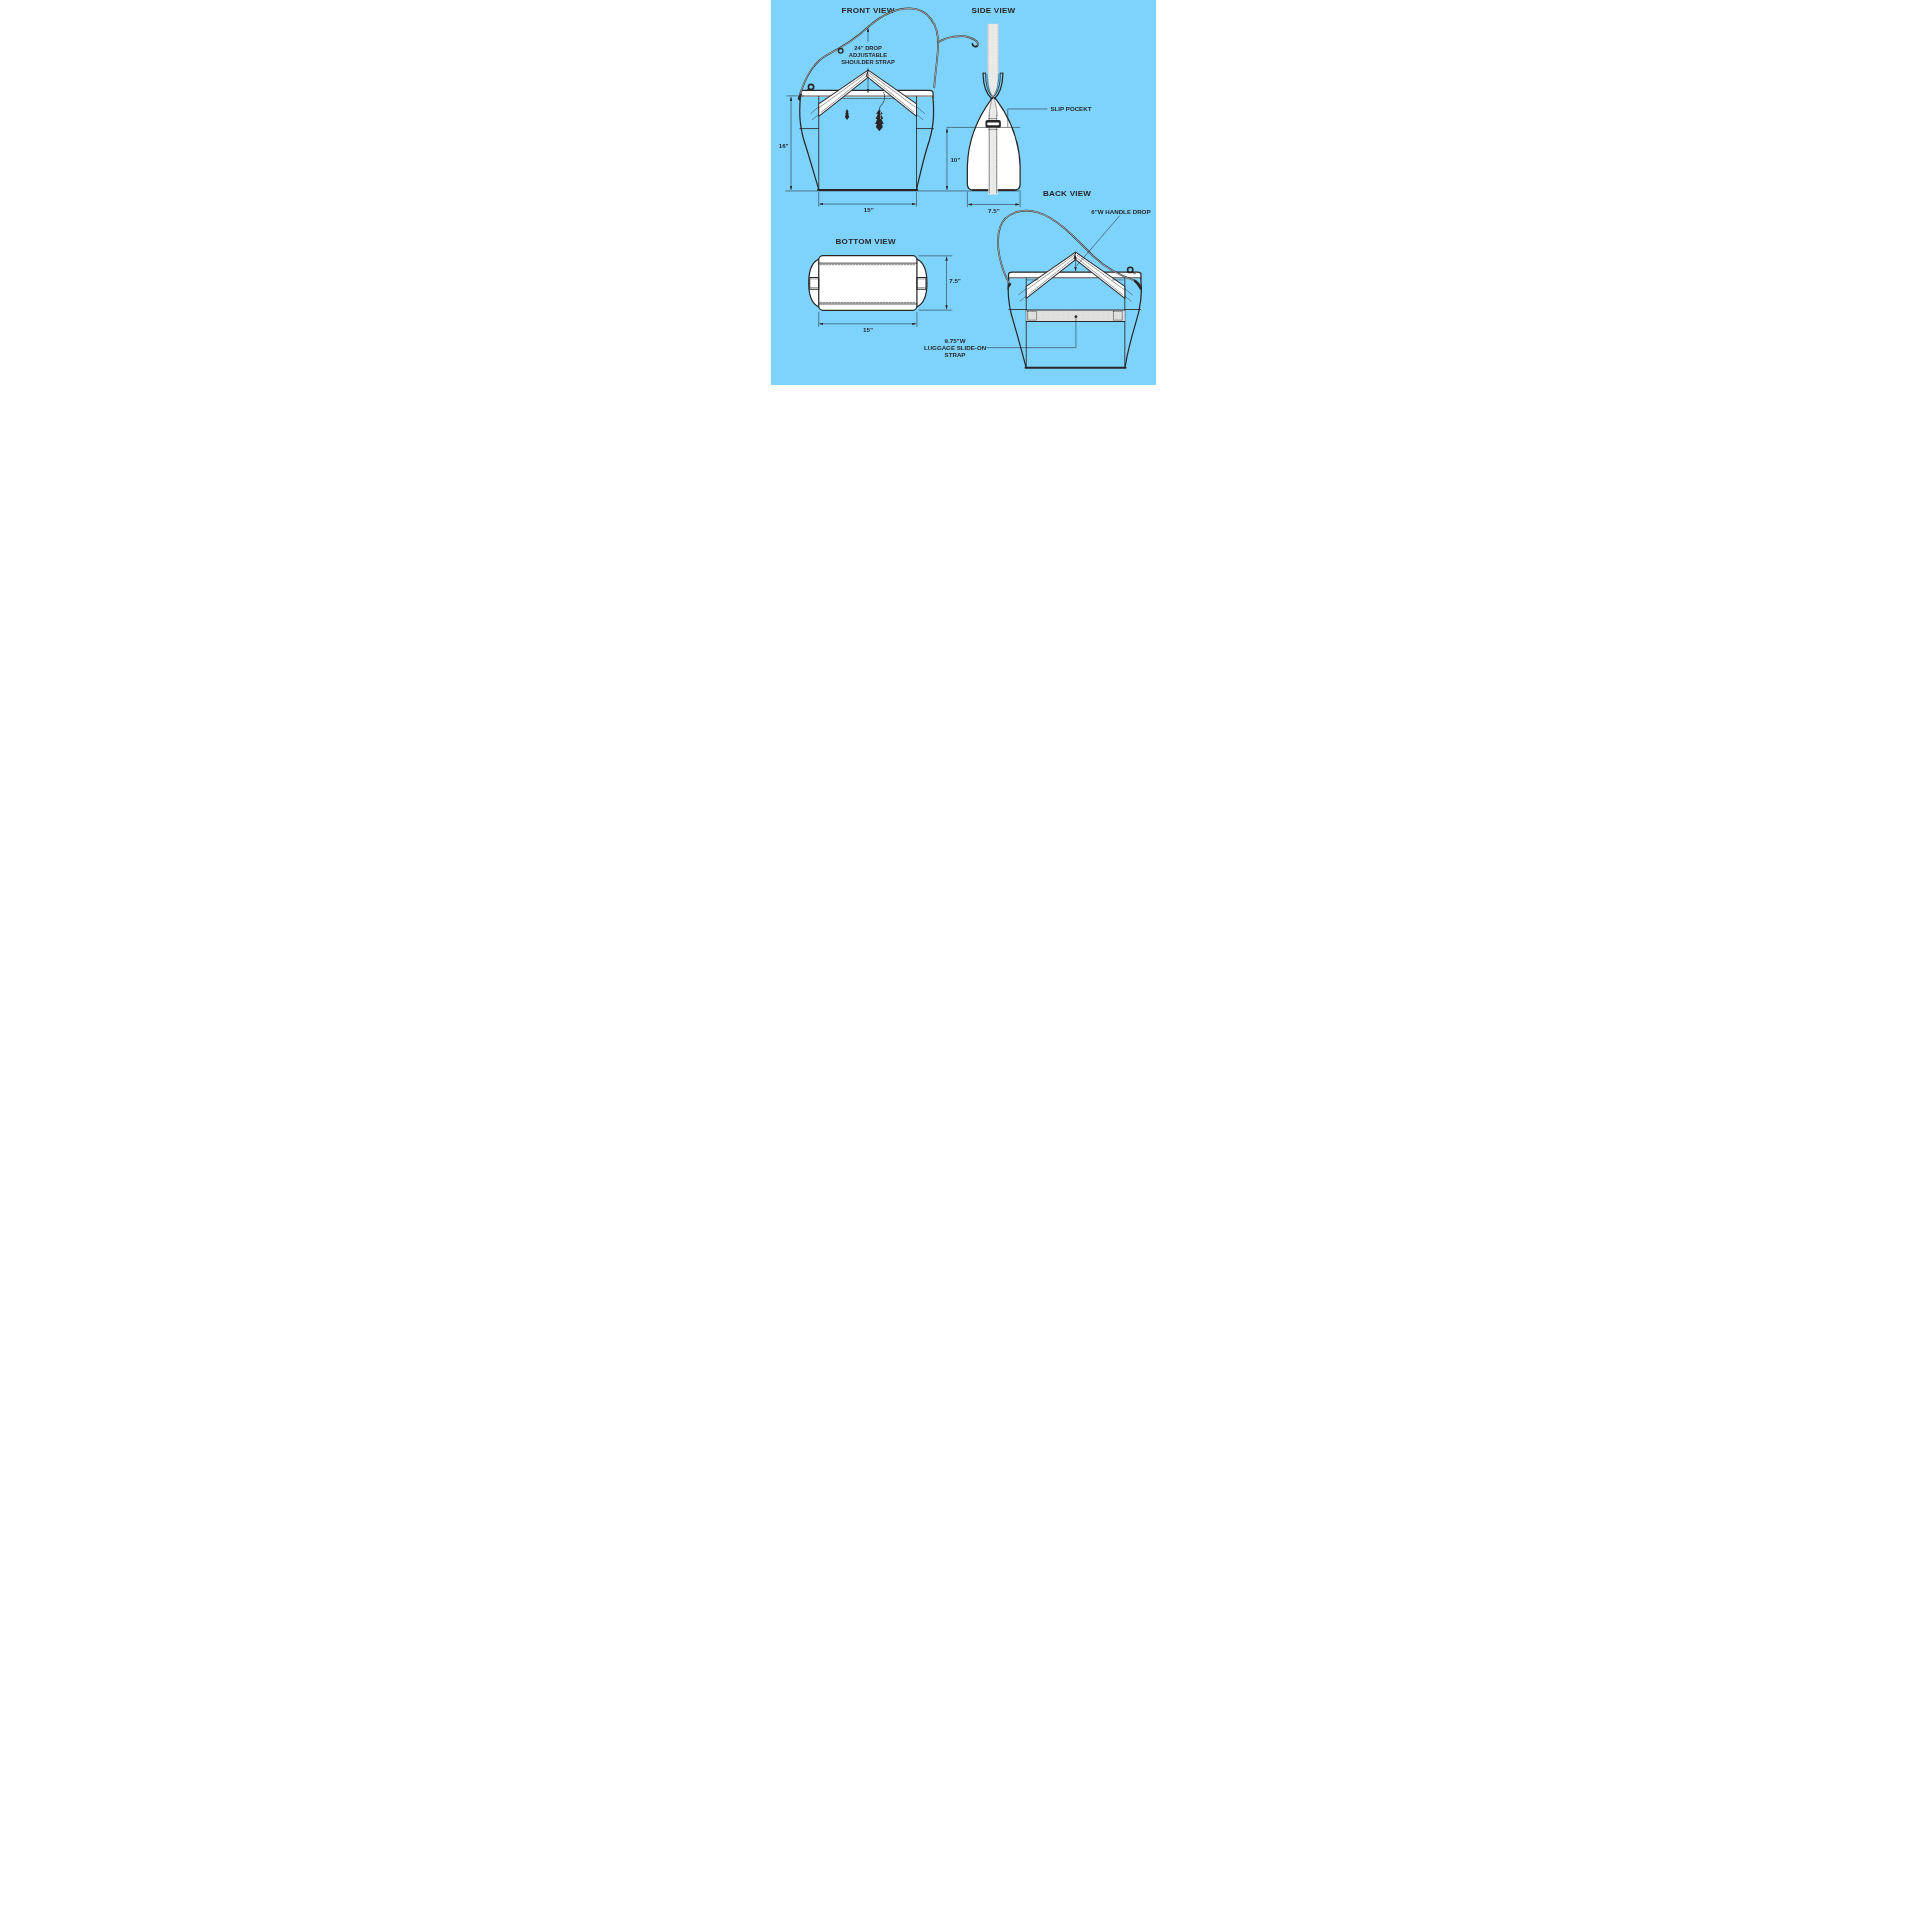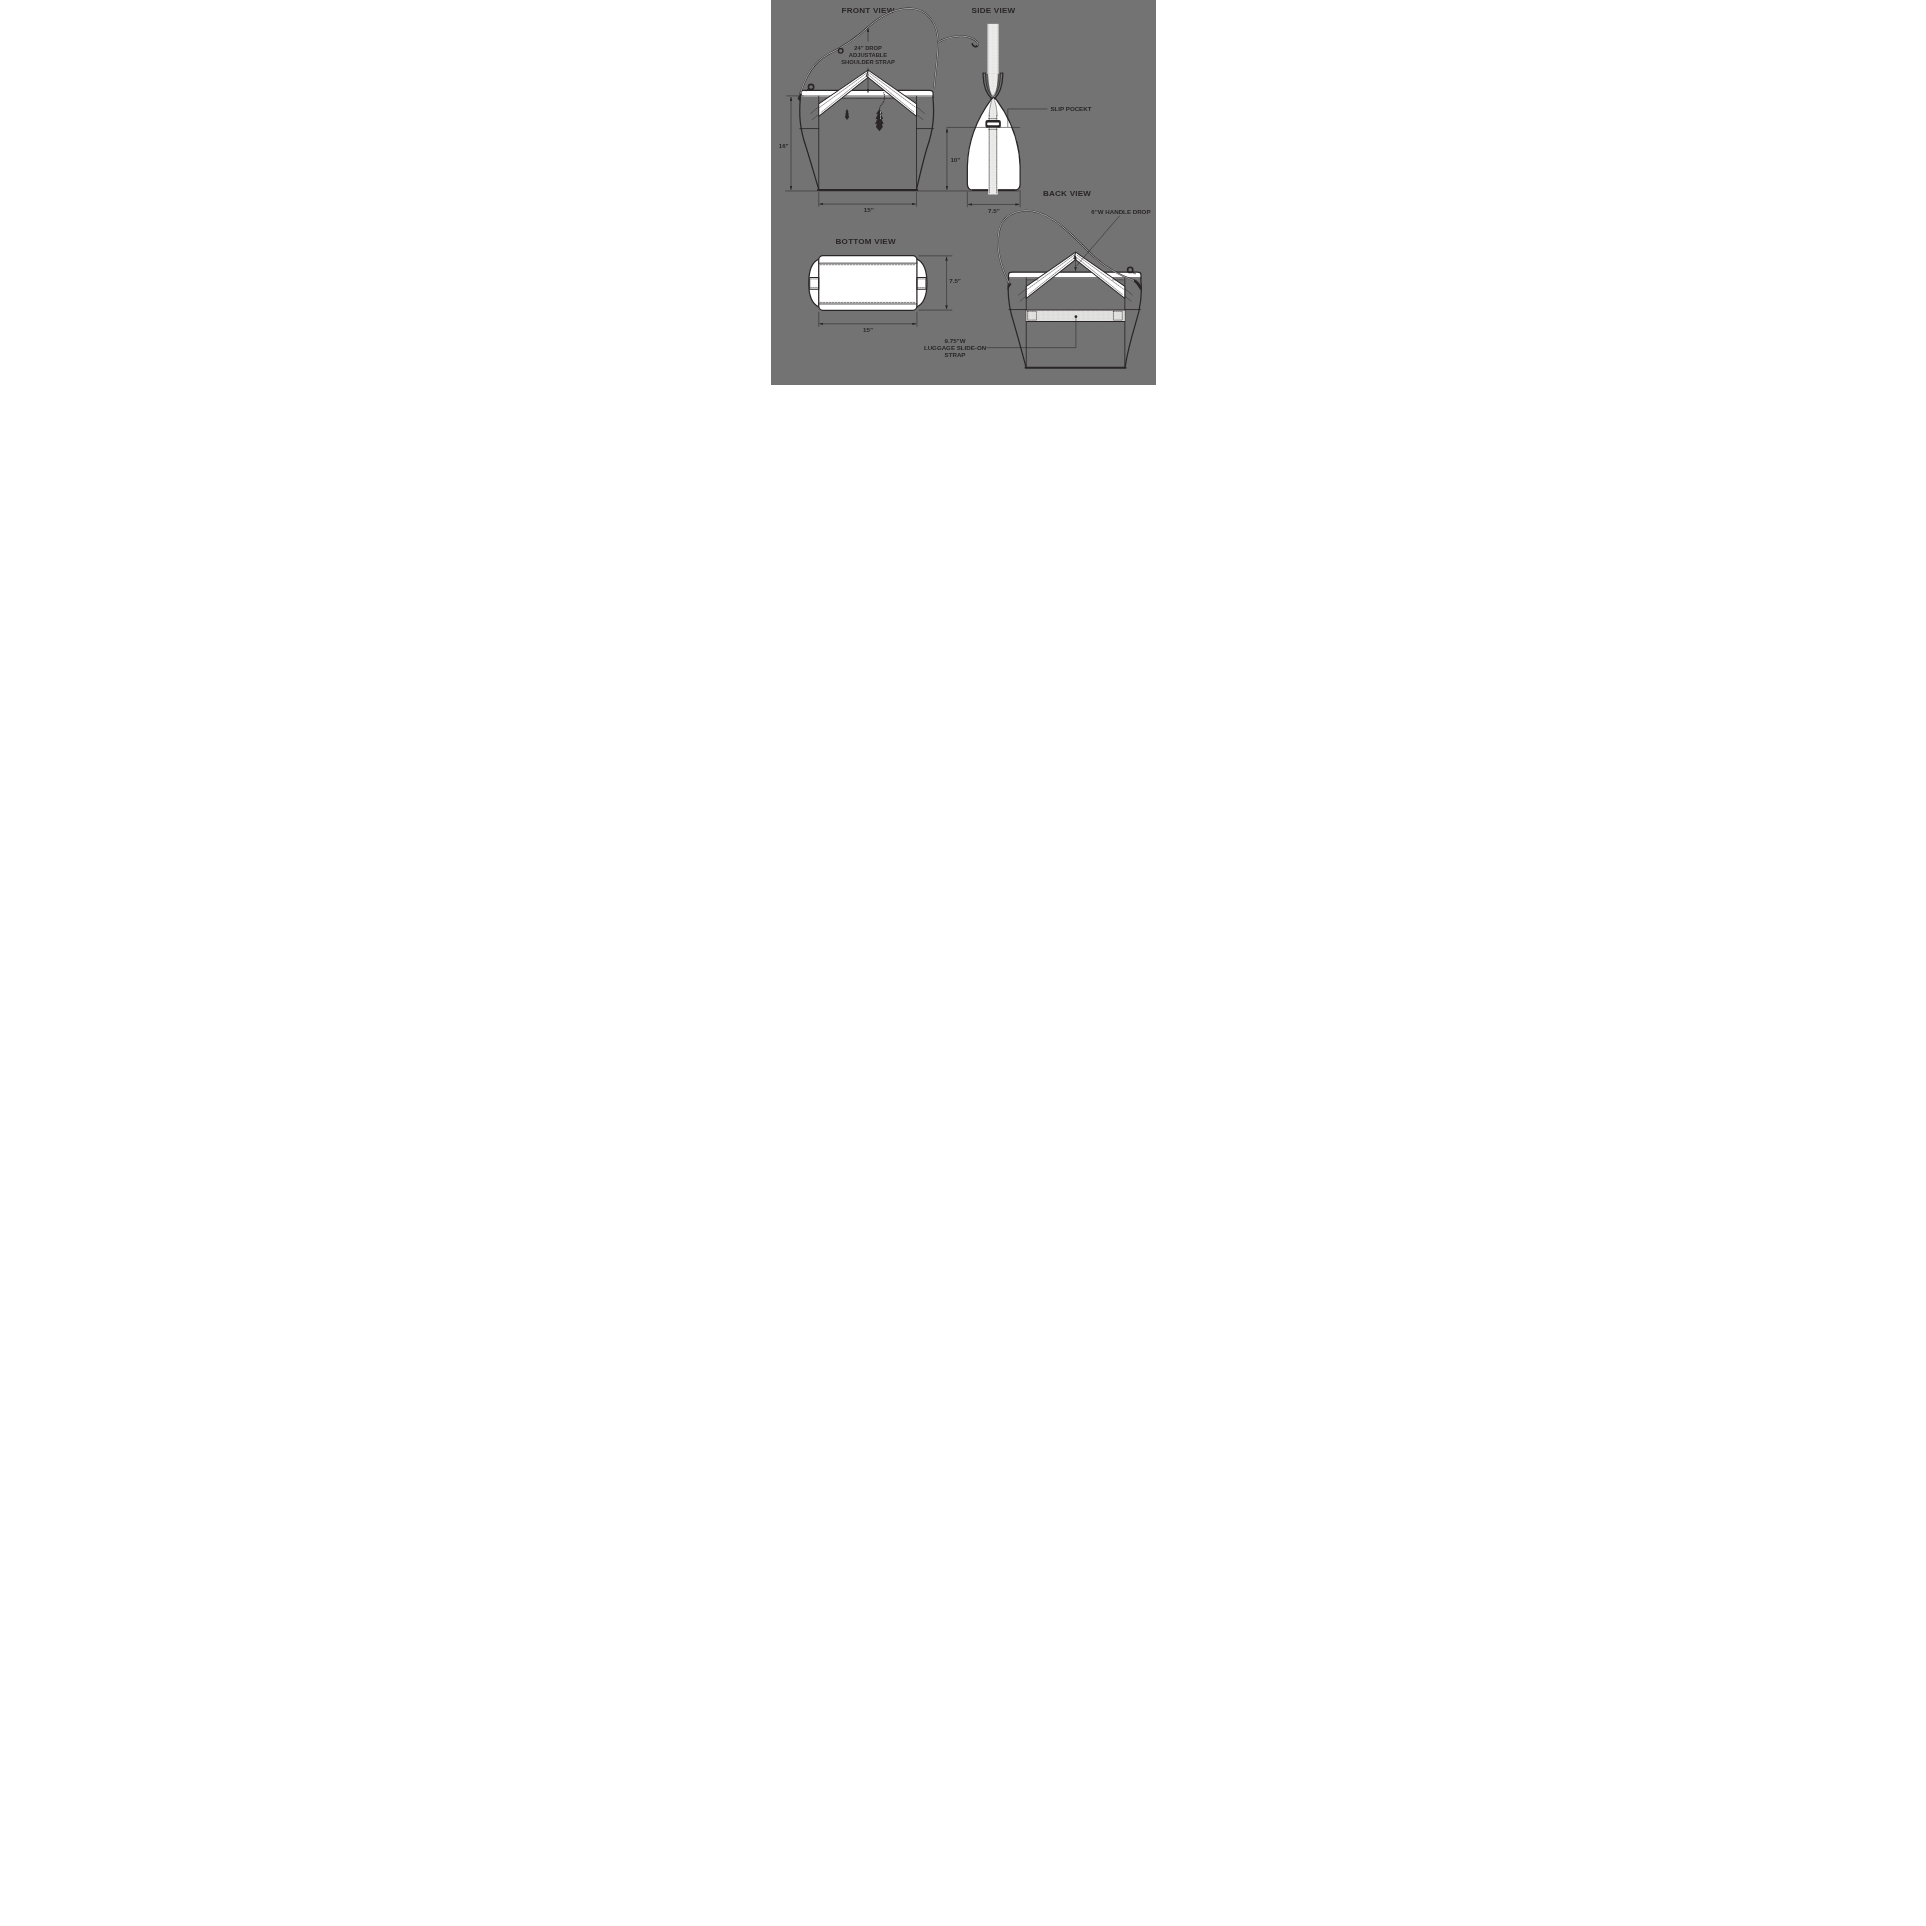--- a/index.html
+++ b/index.html
@@ -1,16 +1,16 @@
 <!DOCTYPE html>
 <html style="font-size:6.2px"><head>
 <meta charset="utf-8">
 <style>
   html,body{margin:0;padding:0;background:#ffffff;}
-  .canvas{position:relative;width:385px;height:385px;margin:0 auto;background:#737373;
+  .canvas{position:relative;width:385px;height:385px;margin:0 auto;background:#7dd3fc;
           font-family:"Liberation Sans",sans-serif;}
   svg{position:absolute;left:0;top:0;}
   .ln{stroke:#2a2627;fill:none;stroke-linecap:round;stroke-linejoin:round;}
   .w1{stroke-width:1.4px;}
   .w2{stroke-width:2.2px;}
   .w25{stroke-width:2.6px;}
   .w3{stroke-width:3.2px;}
   .w45{stroke-width:4.5px;}
   .w5{stroke-width:5px;}
   .dash{stroke-dasharray:4.6 3.2;stroke-width:1.5px;}

